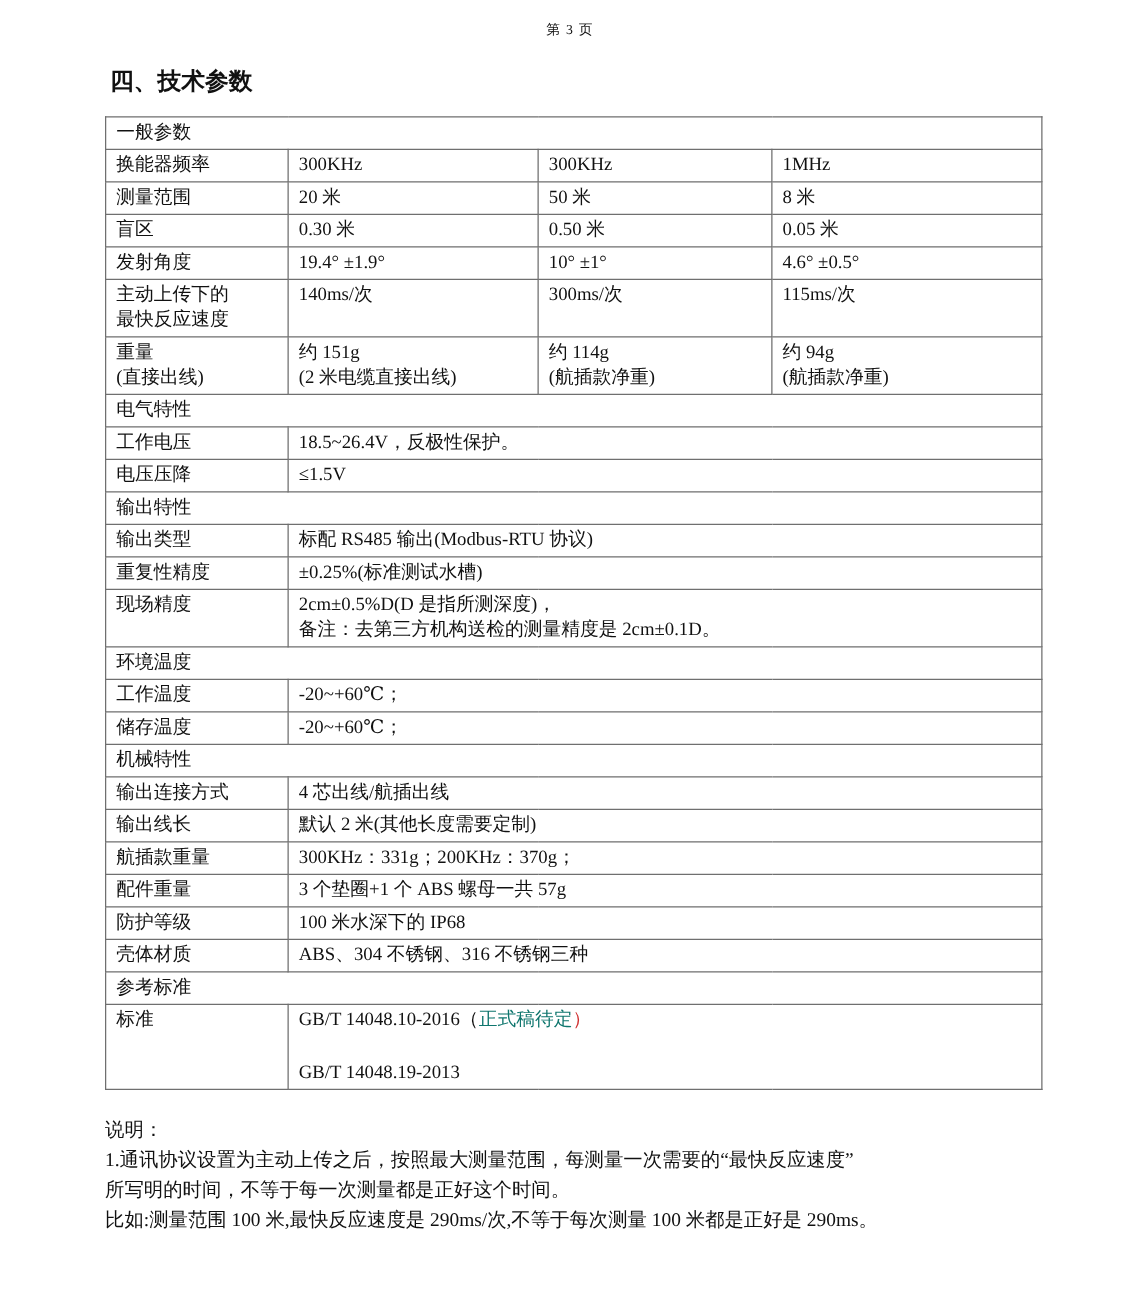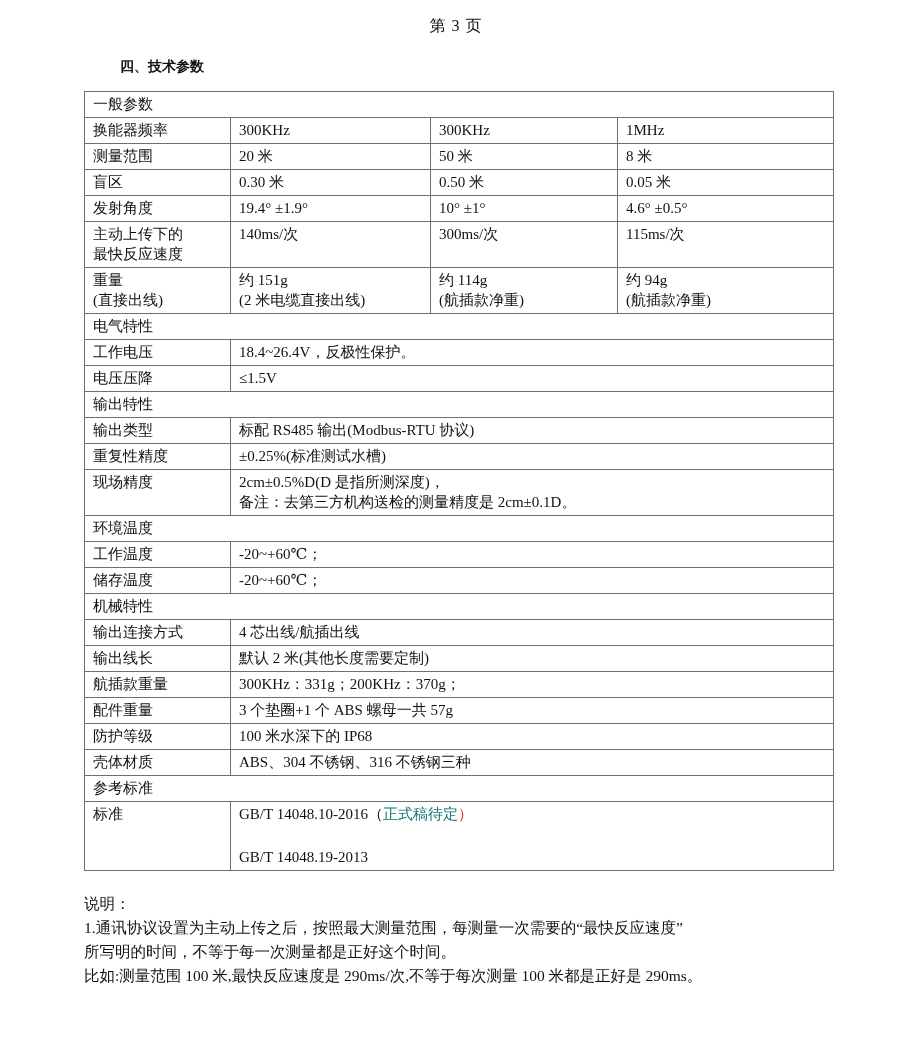--- a/index.html
+++ b/index.html
@@ -6,26 +6,26 @@
   body{
     width:912px;height:1043px;
     background:#ffffff;
     color:#111111;
     font-family:"Liberation Serif","DejaVu Serif",serif;
     position:relative;
   }
   .page-header{
     padding-top:16px;
     text-align:center;
-    font-size:16px;
+    font-size:11px;
     letter-spacing:1px;
   }
   .section-title{
-    margin:21px 0 15px 120px;
-    font-size:14px;
+    margin:21px 0 15px 88px;
+    font-size:19px;
     font-weight:bold;
   }
   table.spec{
     border-collapse:collapse;
     margin-left:84px;
     width:749px;
     table-layout:fixed;
   }
   table.spec td{
     border:1px solid #6f6f6f;
@@ -158,21 +158,21 @@
       <tr>
         <td colspan="4" class="section-cell" style="border-color: rgb(111, 111, 111);">
           <div class="line">电气特性</div>
         </td>
       </tr>
       <tr>
         <td class="label-cell" style="border-color: rgb(111, 111, 111);">
           <div class="line">工作电压</div>
         </td>
         <td class="value-cell" colspan="3" style="border-color: rgb(111, 111, 111);">
-          <div class="line">18.4~26.4V，反极性保护。</div>
+          <div class="line">18.5~26.4V，反极性保护。</div>
         </td>
       </tr>
       <tr>
         <td class="label-cell" style="border-color: rgb(111, 111, 111);">
           <div class="line">电压压降</div>
         </td>
         <td class="value-cell" colspan="3" style="border-color: rgb(111, 111, 111);">
           <div class="line">≤1.5V</div>
         </td>
       </tr>

